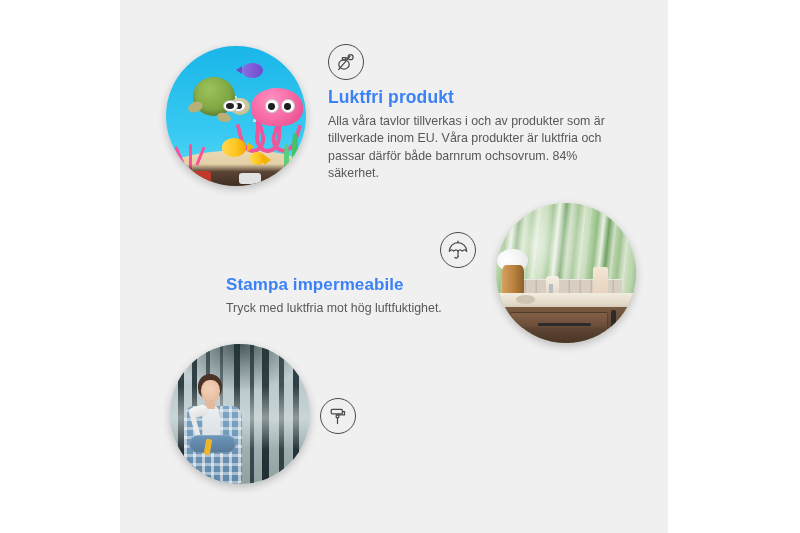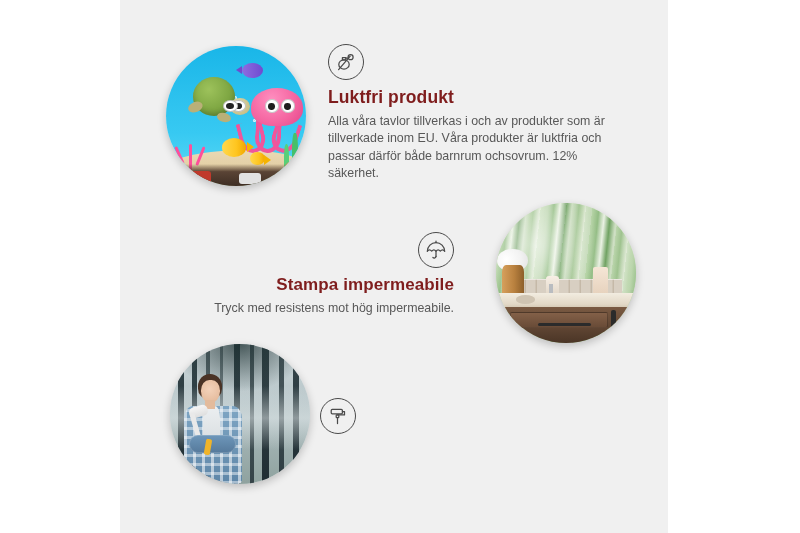--- a/index.html
+++ b/index.html
@@ -324,34 +324,34 @@
     border: 1.6px solid #4a4a4a;
     display:flex; align-items:center; justify-content:center;
   }
   .icon-row{ display:flex; }
   .icon-row.right{ justify-content:flex-end; }
 
   h2.title{
     margin: 7px 0 5px 0;
     font-size: 17.5px;
     font-weight: 700;
-    color: #7f1d1d;
+    color: #3b82f6;
     letter-spacing: .1px;
   }
   p.desc{
     margin: 0;
     font-size: 12.4px;
     line-height: 17.4px;
     color: #585858;
   }
 
   
   .block-1{ left: 328px; top: 44px; width: 292px; text-align:left; }
   
-  .block-2{ left: 204px; top: 232px; width: 250px; text-align:right; }
+  .block-2{ left: 226px; top: 232px; width: 250px; }
   .block-2 h2.title{ font-size:17px; }
   
   .block-3{ left: 320px; top: 398px; width: 240px; text-align:left; }
 </style>
 </head>
 <body>
 
 <div class="stage">
 
   <div class="panel"></div>
@@ -404,37 +404,37 @@
         <svg width="24" height="24" viewBox="0 0 24 24" fill="none" stroke="#4a4a4a" stroke-width="1.25" stroke-linecap="round" stroke-linejoin="round">
           <ellipse cx="10" cy="14.4" rx="5.2" ry="4.6"></ellipse>
           <path d="M8.4 9.8 h3.4 v-2.1 h-3.4 z"></path>
           <path d="M11.8 8.1 h2.4"></path>
           <circle cx="16.6" cy="7.2" r="2.5"></circle>
           <path d="M4.6 19.6 L16.2 6.2"></path>
         </svg>
       </div>
     </div>
     <h2 class="title">Luktfri produkt</h2>
-    <p class="desc">Alla våra tavlor tillverkas i och av produkter som är tillverkade inom EU. Våra produkter är luktfria och passar därför både barnrum ochsovrum. 12% säkerhet.</p>
+    <p class="desc">Alla våra tavlor tillverkas i och av produkter som är tillverkade inom EU. Våra produkter är luktfria och passar därför både barnrum ochsovrum. 84% säkerhet.</p>
   </div>
 
   <div class="block block-2">
     <div class="icon-row right">
       <div class="circ-icon">
         <svg width="24" height="24" viewBox="0 0 24 24" fill="none" stroke="#4a4a4a" stroke-width="1.25" stroke-linecap="round" stroke-linejoin="round">
           <path d="M3.4 13.2 A8.6 8.6 0 0 1 20.6 13.2"></path>
           <path d="M3.4 13.2 q2.15 -2.6 4.3 0 q2.15 -2.6 4.3 0 q2.15 -2.6 4.3 0 q2.15 -2.6 4.3 0"></path>
           <path d="M12 13.2 V18.4"></path>
           <path d="M12 18.4 a1.8 1.8 0 0 1 -3.1 1.1"></path>
           <path d="M12 4.6 V3.1"></path>
         </svg>
       </div>
     </div>
     <h2 class="title">Stampa impermeabile</h2>
-    <p class="desc">Tryck med resistens mot hög impermeabile.</p>
+    <p class="desc">Tryck med luktfria mot hög luftfuktighet.</p>
   </div>
 
   <div class="photo photo-2">
     <div class="inner">
       <div class="bath-wall"></div>
       <div class="backsplash"></div>
       <div class="candle"></div>
       <div class="soap"></div>
       <div class="faucet"></div>
       <div class="flowers"></div>

